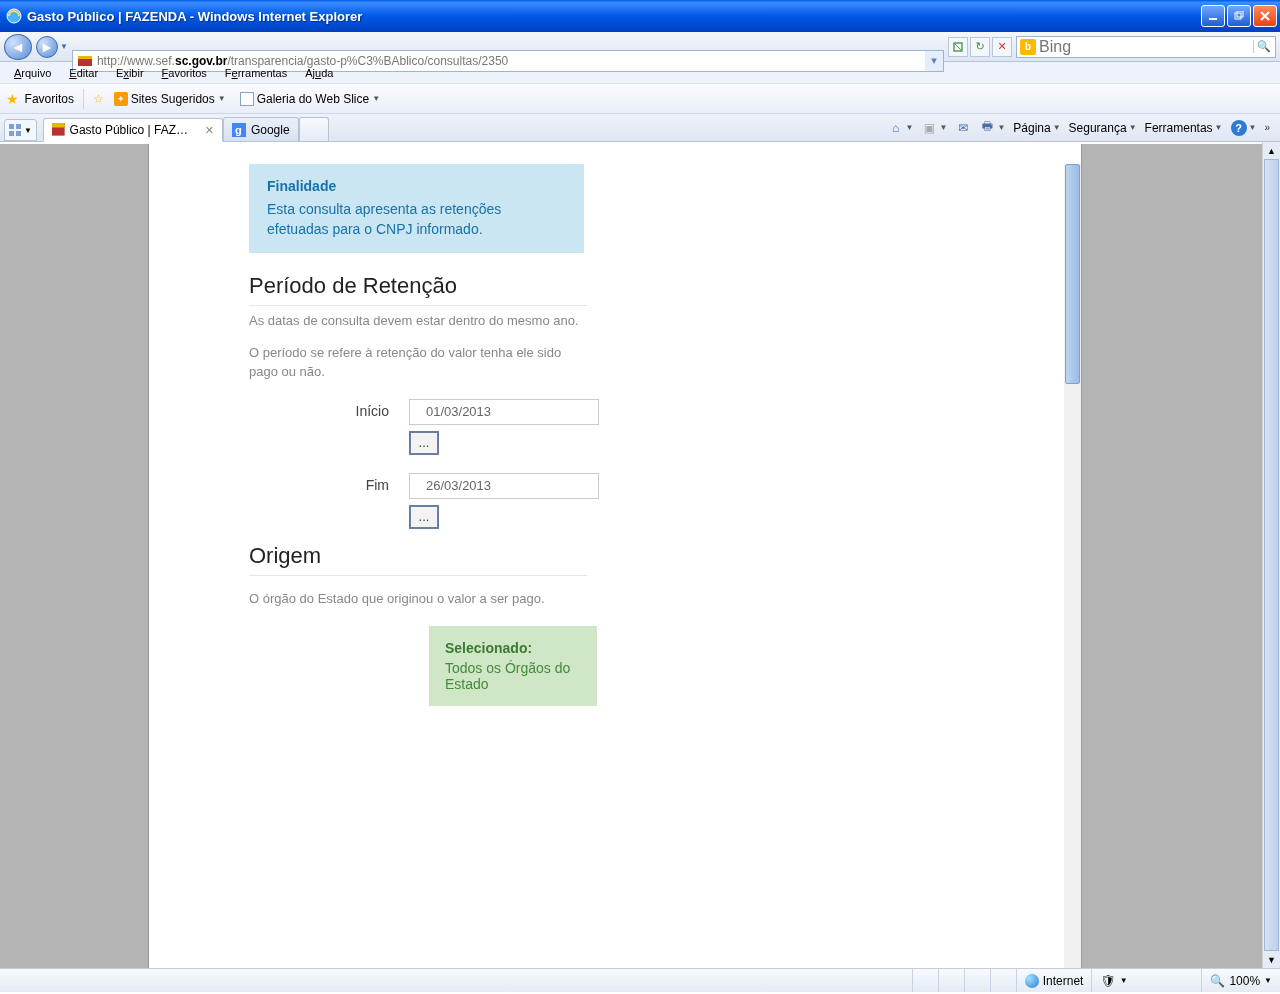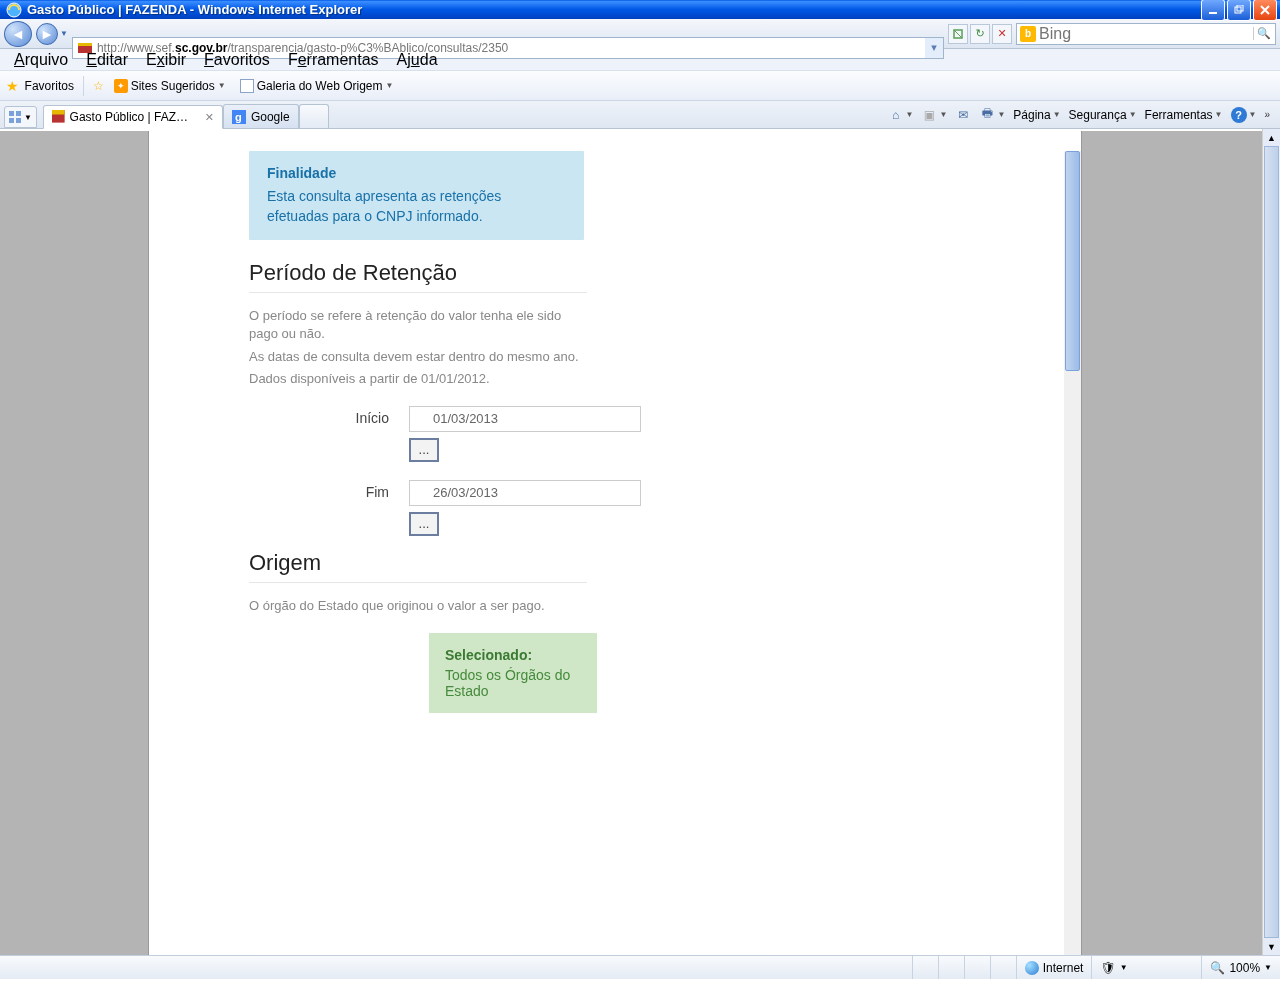--- a/index.html
+++ b/index.html
@@ -1,19 +1,19 @@
 <!DOCTYPE html>
 <html><head>
 <meta charset="utf-8">
 <style>
 * { box-sizing: border-box; margin: 0; padding: 0; }
 body { font-family: Tahoma, Arial, sans-serif; font-size: 11px; width: 1280px; height: 994px; overflow: hidden; background: #fff; }
 
 
-.titlebar { height: 19px; background: linear-gradient(to bottom, #0058e6 0%, #3a8dff 8%, #0058e6 50%, #0040c0 100%); display: flex; align-items: center; padding: 0 3px 0 6px; color: #fff; font-weight: bold; font-size: 13px; }
+.titlebar { height: 32px; background: linear-gradient(to bottom, #0058e6 0%, #3a8dff 8%, #0058e6 50%, #0040c0 100%); display: flex; align-items: center; padding: 0 3px 0 6px; color: #fff; font-weight: bold; font-size: 13px; }
 .titlebar .ie-icon { width: 16px; height: 16px; margin-right: 5px; }
 .titlebar .title-text { flex: 1; text-shadow: 1px 1px 1px rgba(0,0,0,.4); }
 .win-btns { display: flex; gap: 2px; }
 .win-btn { width: 24px; height: 22px; border: 1px solid #fff; border-radius: 3px; display: flex; align-items: center; justify-content: center; font-weight: bold; }
 .win-min { background: linear-gradient(to bottom,#6fa8ff,#1b5fd6); }
 .win-max { background: linear-gradient(to bottom,#6fa8ff,#1b5fd6); }
 .win-close { background: linear-gradient(to bottom,#ff8a5c,#e64510); }
 
 
 .navbar { height: 30px; background: linear-gradient(to bottom,#f4f6fb,#dde6f2); display: flex; align-items: center; padding: 2px 4px; gap: 4px; border-bottom: 1px solid #b5c3d3; }
@@ -26,21 +26,21 @@
 .addr .url b { color: #000; font-weight: bold; }
 .addr .drop { width: 18px; text-align:center; color:#5a7db7; background:#e4edfa; height:100%; display:flex;align-items:center;justify-content:center; }
 .addr-btns { display:flex; gap: 2px; }
 .addr-btn { width: 20px; height: 20px; border: 1px solid #b9c7da; background:#f3f6fa; display:flex;align-items:center;justify-content:center; font-size: 11px;}
 .searchbox { width: 260px; display: flex; align-items:center; background:#fff; border:1px solid #a0b5cc; height: 22px;}
 .searchbox .bingicon { width:16px; height:16px; margin: 0 3px; background:#ffb900; color:#fff; font-size:10px; display:flex;align-items:center;justify-content:center; font-weight:bold; border-radius:2px;}
 .searchbox input { flex:1; border:none; outline:none; font-size:16px; color:#777; }
 .searchbox .go { width:22px; border-left:1px solid #ccc; text-align:center; color:#5a7db7; }
 
 
-.menubar { height: 22px; background: #eef3fb; display: flex; align-items: center; padding: 0 6px; gap: 2px; border-bottom: 1px solid #d9e1ed; font-size: 16px;}
+.menubar { height: 22px; background: #eef3fb; display: flex; align-items: center; padding: 0 6px; gap: 2px; border-bottom: 1px solid #d9e1ed; font-size: 11px;}
 .menubar span { padding: 2px 8px; }
 .menubar span u { text-decoration: underline; }
 
 
 .favbar { height: 30px; background: linear-gradient(to bottom,#fbfcfe,#e9eef8); display: flex; align-items: center; padding: 0 6px; gap: 6px; border-bottom: 1px solid #ccd6e5; font-size: 12px;}
 .favbar .star { color: #ffb900; font-size: 14px;}
 .favbar .sep { width:1px; height:20px; background:#ccd6e5; margin: 0 3px;}
 .favbar .item { display:flex; align-items:center; gap:3px; padding: 2px 4px;}
 .favbar .sugg-icon { width:14px;height:14px;background:#ff9a00;color:#fff;display:flex;align-items:center;justify-content:center;font-size:9px;border-radius:2px;}
 .favbar .page-icon { width:14px;height:14px;border:1px solid #8aa3c7;background:#fff;}
@@ -73,21 +73,21 @@
 
 .pagecontent { margin-right:17px; padding: 0 0 20px 0; font-family: Arial, sans-serif; }
 .page-title { font-size: 21px; color:#777; font-weight:bold; padding: 18px 0 14px 10px; border-bottom: 1px solid #e4e4e4;}
 .callout { margin: 20px 0 20px 100px; width: 335px; background:#cbe6f3; padding: 14px 18px; border-radius: 1px; }
 .callout h4 { color:#1871a8; font-size: 14px; font-weight:bold; margin-bottom: 6px;}
 .callout p { color:#1871a8; font-size: 14px; line-height: 1.4;}
 .pagecontent h2 { font-size: 22px; color:#222; font-weight:normal; margin: 14px 0 6px 100px; padding-bottom: 6px; border-bottom:1px solid #e6e6e6; width: 338px;}
 .pagecontent .help { color:#888; font-size: 13px; margin: 14px 0 0 100px; width: 340px; line-height: 1.4;}
 .form-row { display:flex; margin: 18px 0 0 100px; align-items:flex-start;}
 .form-row label { width: 160px; text-align:right; padding-right: 20px; font-size: 14px; color:#444; padding-top: 4px;}
-.form-row .field input[type=text]{ width: 232px; height:26px; border:1px solid #ccc; padding: 0 23px; font-size: 13px; color:#666;}
+.form-row .field input[type=text]{ width: 190px; height:26px; border:1px solid #ccc; padding: 0 16px; font-size: 13px; color:#666;}
 .form-row .field .dots { margin-top: 6px; width: 30px; height: 24px; border: 2px solid #6b7ea0; background:#f3f3f3; font-size: 13px; color:#444; display:flex;align-items:center;justify-content:center; cursor:pointer;}
 .form-row .field .hint { color:#888; font-size: 13px; margin-top: 8px; width: 200px;}
 .selected-box { margin: 18px 0 0 280px; width: 168px; background:#cfe7c6; padding: 14px 16px;}
 .selected-box b { color:#3a7a32; font-size:14px;}
 .selected-box span { color:#468a3d; font-size:14px; display:block; margin-top:4px;}
 
 
 .outerscroll { position:absolute; right:0; top:0; bottom:0; width:18px; background:#f0f0f0; border-left:1px solid #d0d0d0;}
 .outerscroll .thumb { position:absolute; left:1px; right:1px; top:17px; bottom:17px; background:linear-gradient(to right,#d8e1ef,#bcd0eb); border:1px solid #9db8dc;}
 .outerscroll .upbtn,.outerscroll .dnbtn { position:absolute; left:0; right:0; height:17px; background:#e5ecf7; display:flex;align-items:center;justify-content:center;font-size:9px;}
@@ -180,21 +180,21 @@
   <span>Favoritos</span>
   <span class="sep"></span>
   <span class="star" style="font-size:12px;">☆</span>
   <span class="item">
     <span class="sugg-icon">✦</span>
     <span>Sites Sugeridos</span>
     <span class="drop">▼</span>
   </span>
   <span class="item">
     <span class="page-icon"></span>
-    <span>Galeria do Web Origem</span>
+    <span>Galeria do Web Slice</span>
     <span class="drop">▼</span>
   </span>
 </div>
 
 <div class="tabstrip">
   <div class="quick">
     <svg width="12" height="12">
         <rect x="0" y="0" width="5" height="5" fill="#7aa2d8"></rect>
         <rect x="7" y="0" width="5" height="5" fill="#7aa2d8"></rect>
         <rect x="0" y="7" width="5" height="5" fill="#7aa2d8"></rect>
@@ -264,23 +264,22 @@
   <div class="inner">
     <div class="innerpad">
       <div class="pagecontent">
 
         <div class="callout">
           <h4>Finalidade</h4>
           <p>Esta consulta apresenta as retenções efetuadas para o CNPJ informado.</p>
         </div>
 
         <h2>Período de Retenção</h2>
+        <p class="help" style="margin-top:4px;">As datas de consulta devem estar dentro do mesmo ano.</p>
         <p class="help">O período se refere à retenção do valor tenha ele sido pago ou não.</p>
-        <p class="help" style="margin-top:4px;">As datas de consulta devem estar dentro do mesmo ano.</p>
-        <p class="help" style="margin-top:4px;">Dados disponíveis a partir de 01/01/2012.</p>
 
         <div class="form-row">
           <label>Início</label>
           <div class="field">
             <input type="text" value="01/03/2013" style="">
             <div class="dots">...</div>
           </div>
         </div>
 
         <div class="form-row">

